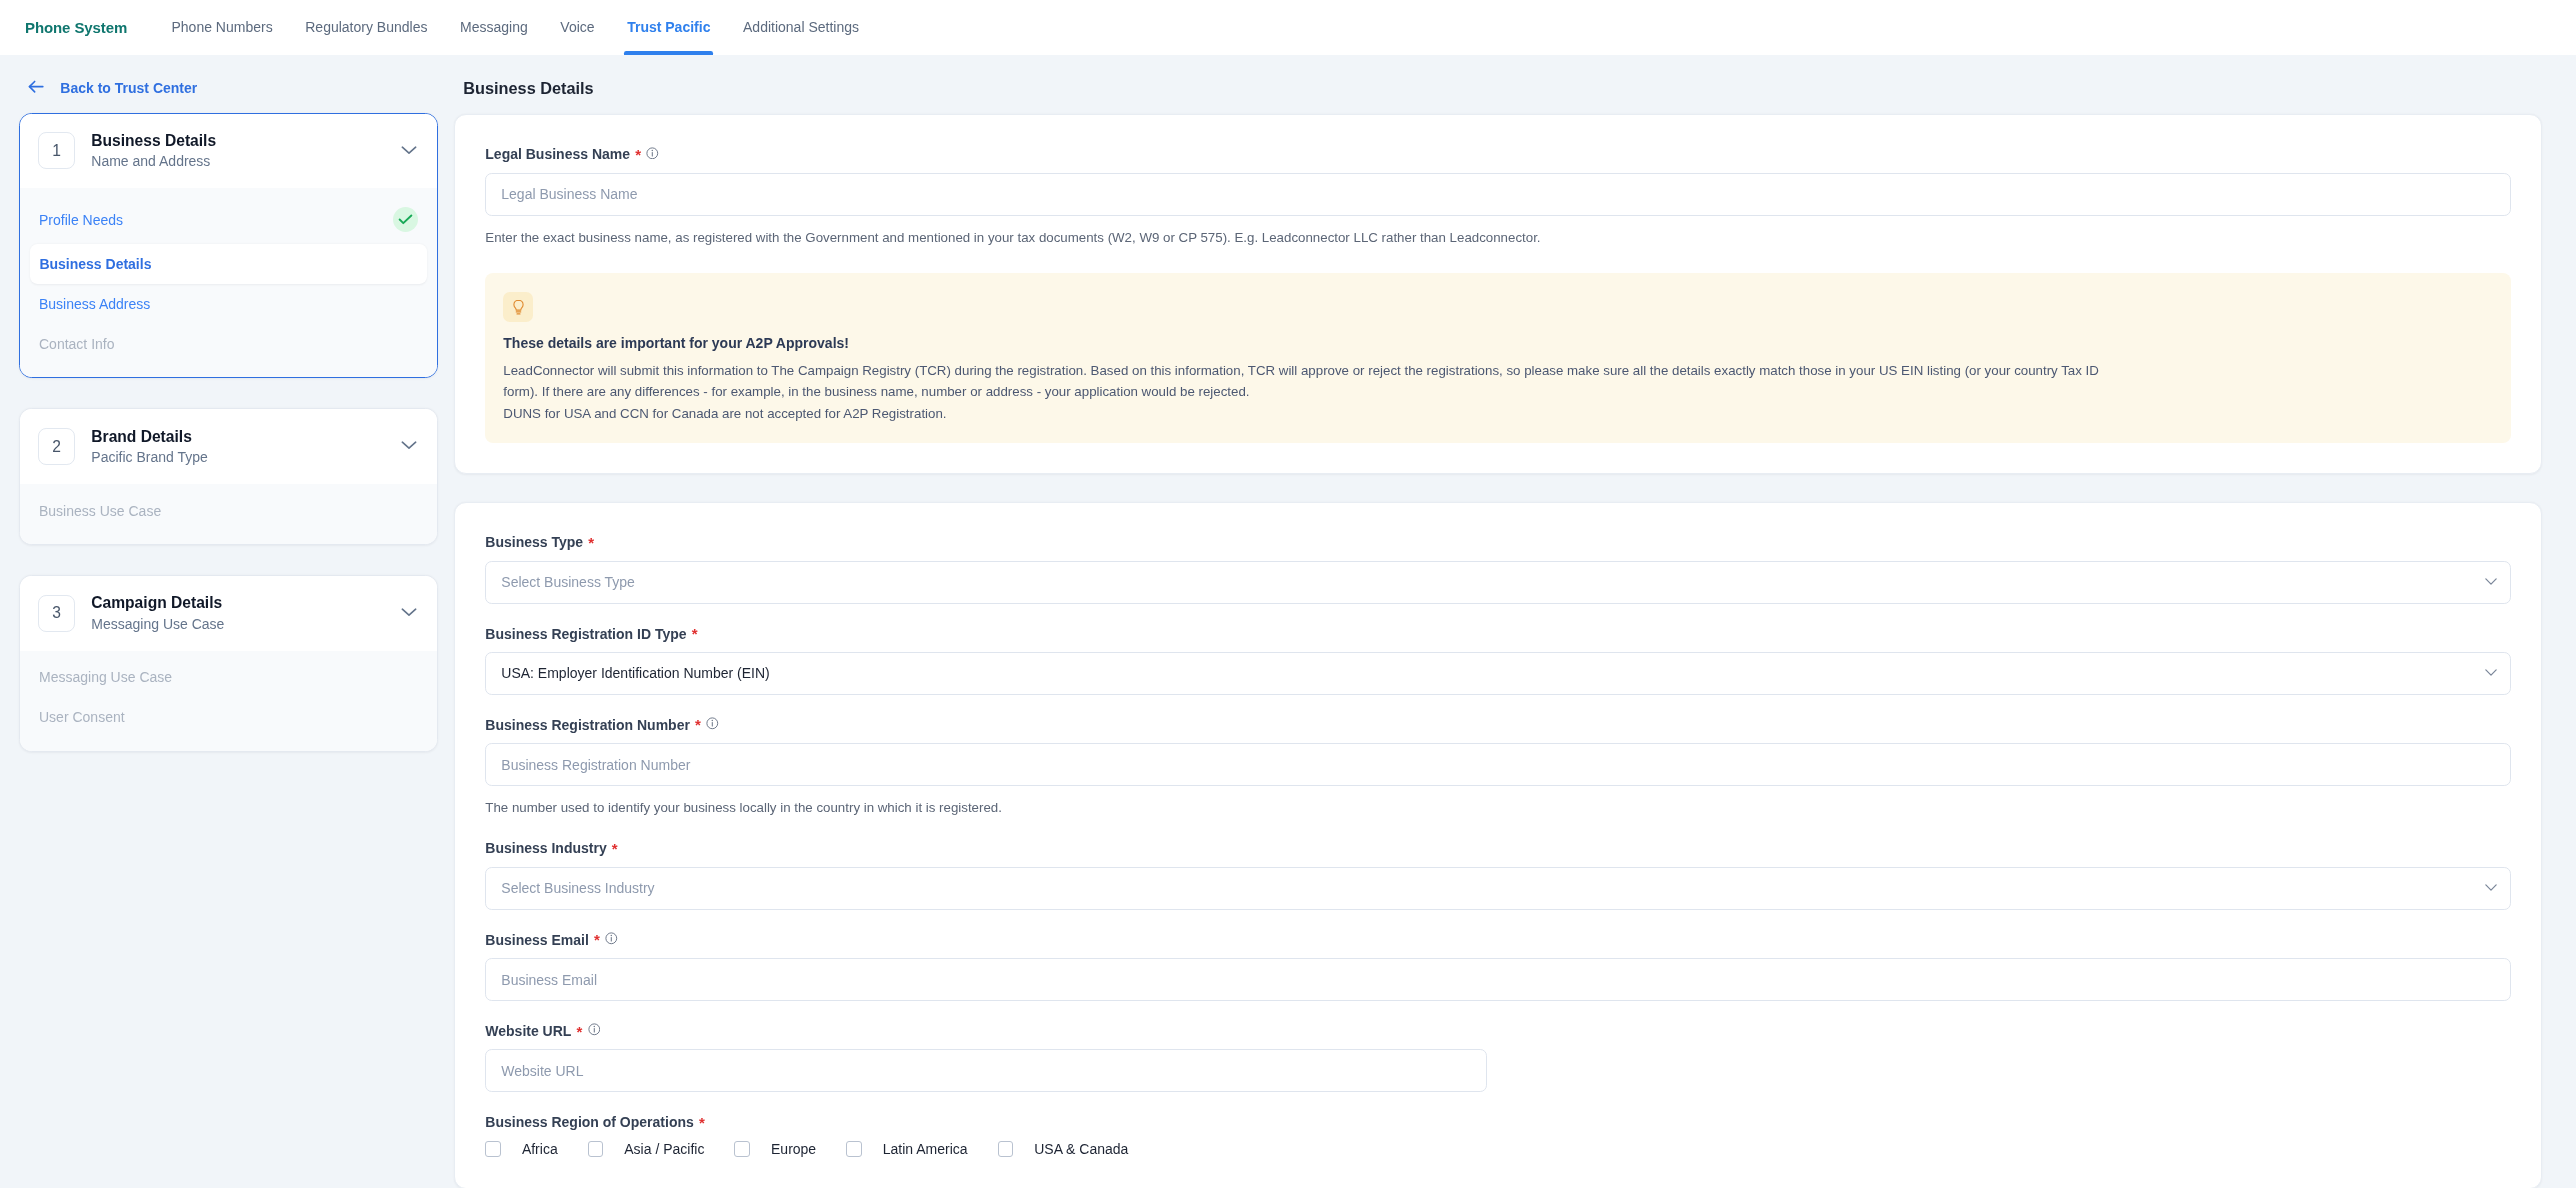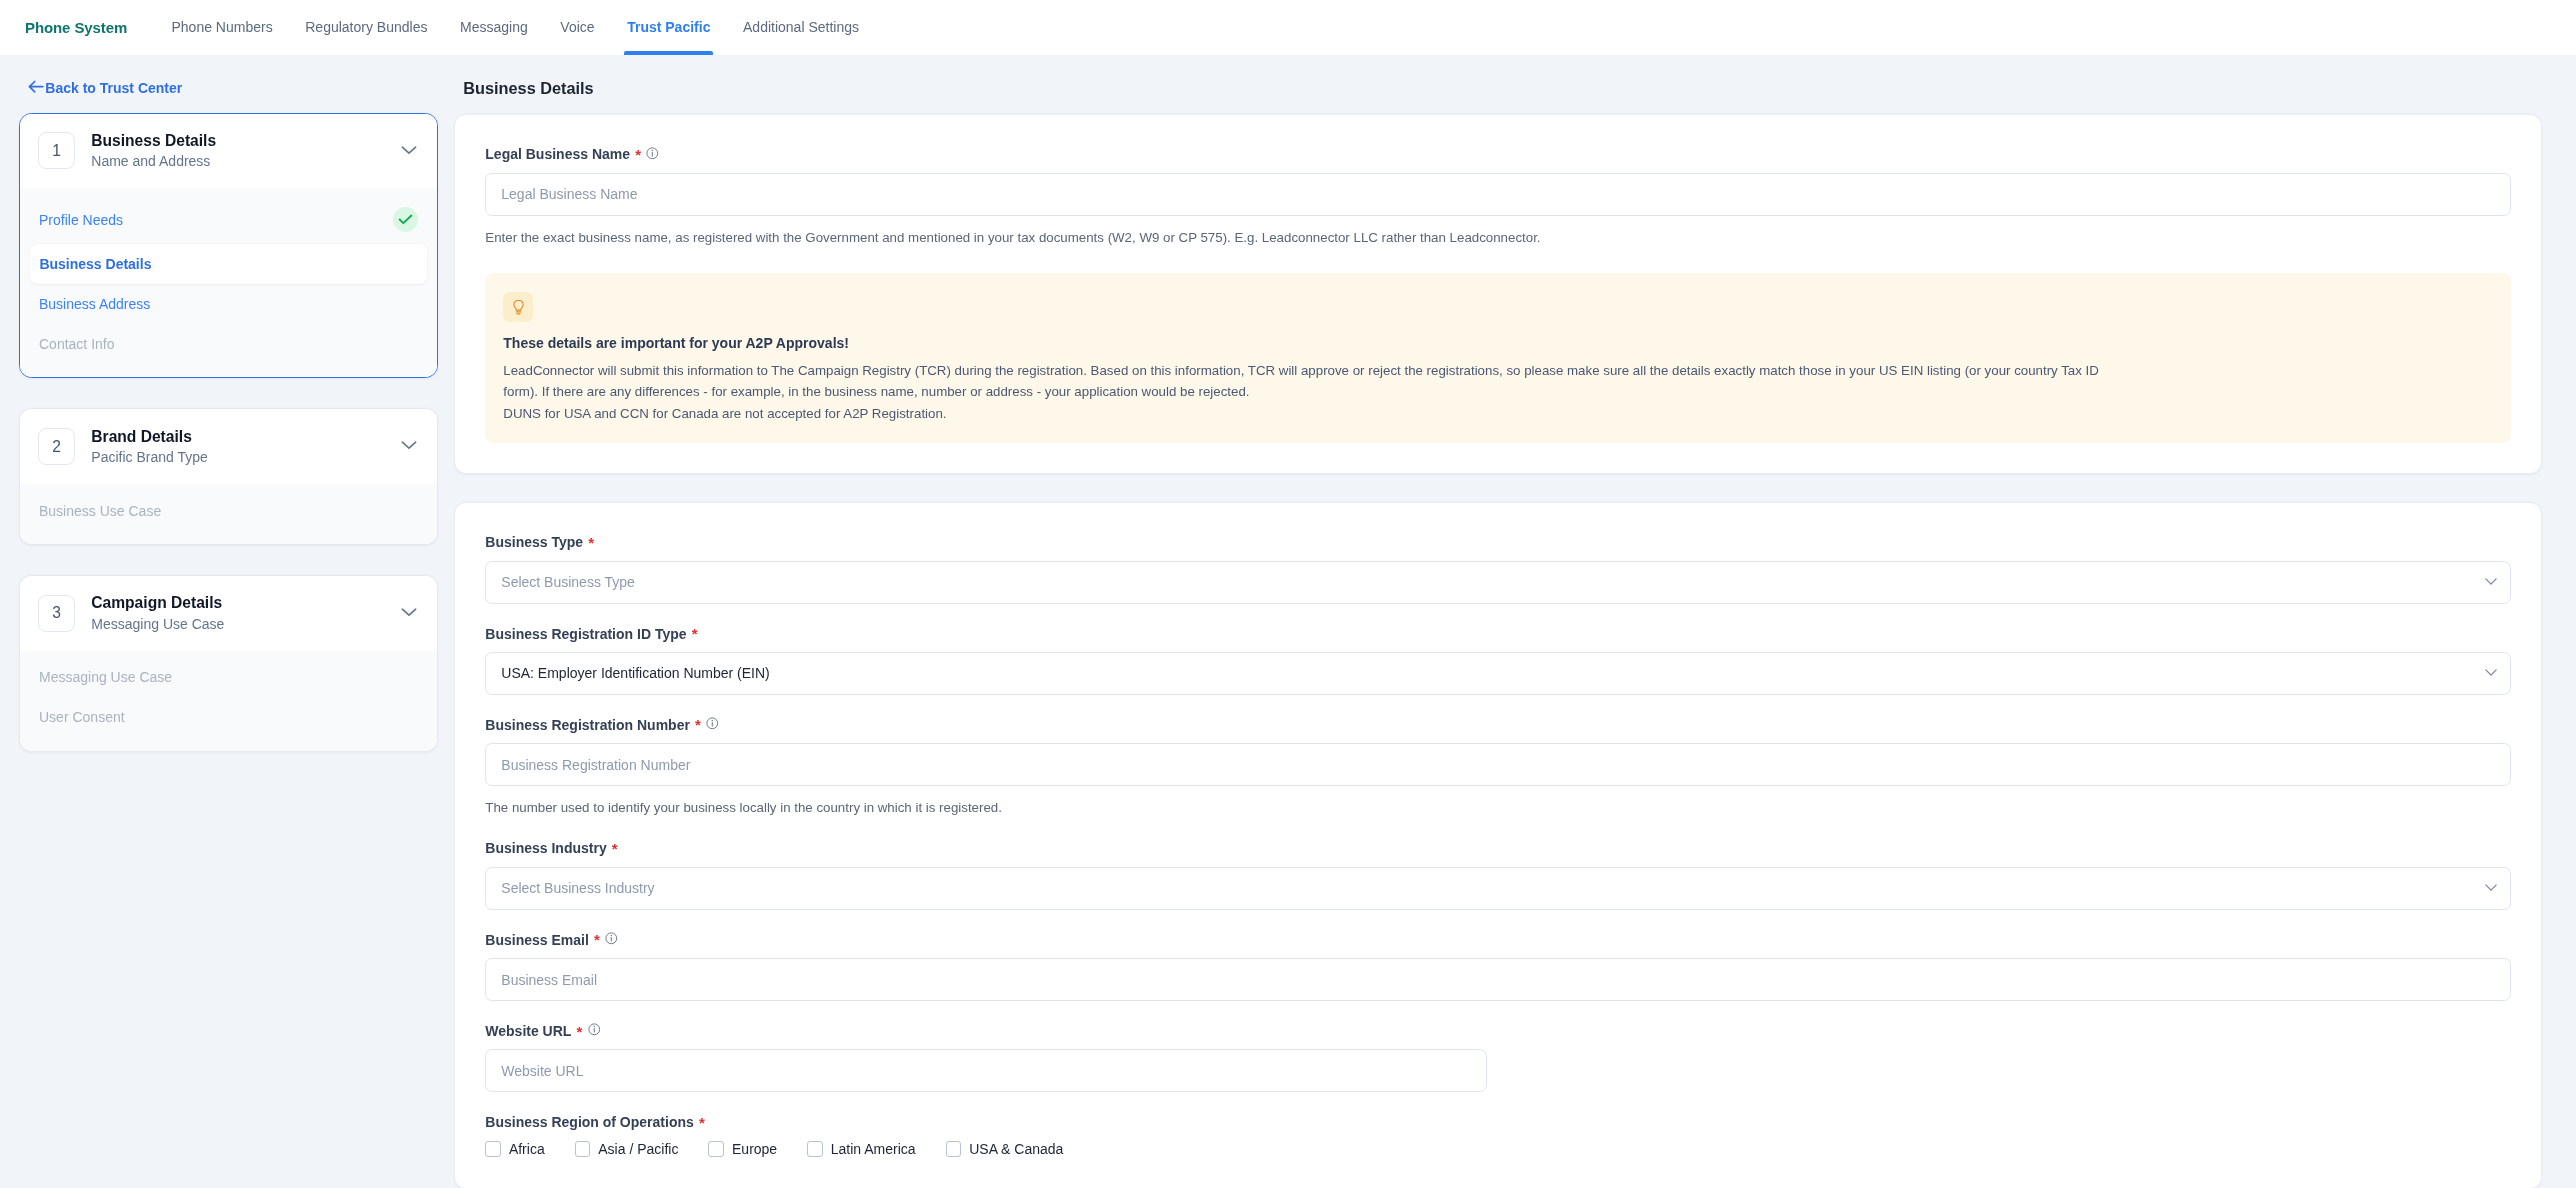--- a/index.html
+++ b/index.html
@@ -50,21 +50,21 @@
 
   
   .page { display: flex; padding: 0; }
   .left-col { width: 438px; flex: none; padding: 0 0 0 19px; }
   .right-col { flex: 1; padding: 0 34px 0 16.3px; }
 
   
   .back-link {
     display: flex;
     align-items: center;
-    gap: 1px;
+    gap: 16px;
     color: #2f6fe0;
     font-size: 14px;
     font-weight: 700;
     margin: 25px 0 16.3px 9px;
     cursor: pointer;
     width: max-content;
   }
   .back-arrow { display: block; }
 
   
@@ -223,21 +223,21 @@
     gap: 22px;
     flex-direction: column;
   }
   .col { flex: 1 1 0; min-width: 0; }
   .mt-row { margin-top: 22px; }
 
   .half { width: calc(50% - 11px); }
 
   
   .cb-row { display: flex; align-items: center; gap: 30px; margin-top: 10.4px; }
-  .cb { display: flex; align-items: flex-end; gap: 8px; cursor: pointer; }
+  .cb { display: flex; align-items: flex-end; gap: 21px; cursor: pointer; }
   .cb-box {
     width: 15.6px; height: 15.6px;
     border: 0.7px solid #b9c2d0;
     border-radius: 3px;
     background: #fff;
     flex: none;
   }
   .cb-label { font-size: 14px; color: #1d2433; white-space: nowrap; }
 </style>
 </head>

